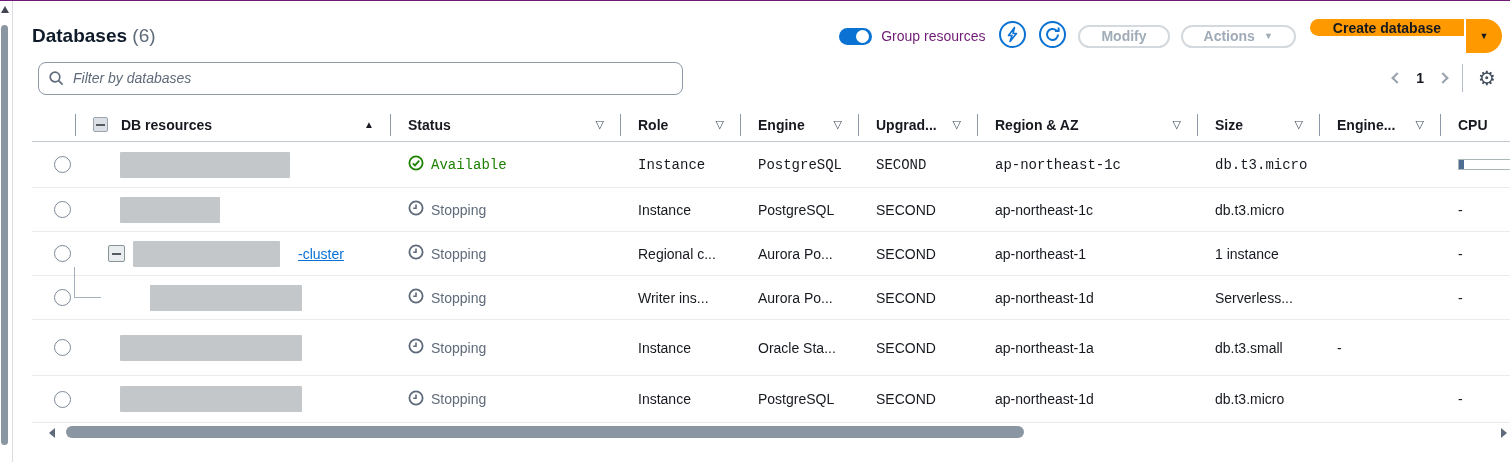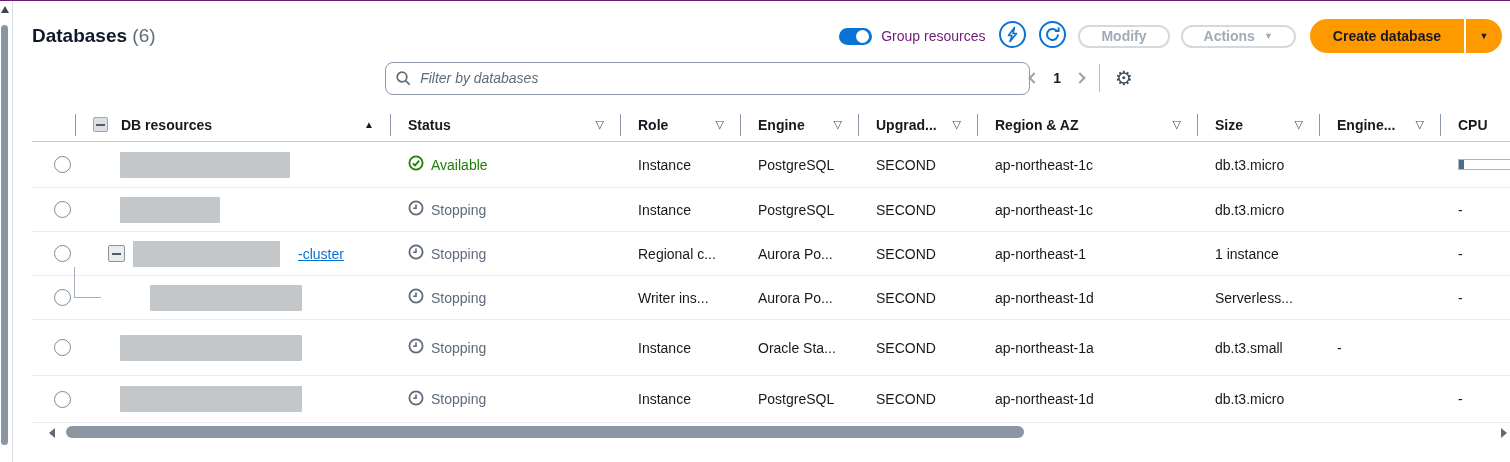--- a/index.html
+++ b/index.html
@@ -23,27 +23,27 @@
   .top-actions { display:flex; align-items:center; gap:11px; }
   .toggle-group { display:flex; align-items:center; gap:9px; margin-right:2px; }
   .toggle { position:relative; width:33px; height:17px; border-radius:9px; background:#0972d3; cursor:pointer; }
   .toggle .knob { position:absolute; top:2px; left:17px; width:13px; height:13px; border-radius:50%; background:#fff; }
   .toggle-label { font-size:14px; color:#701a75; }
   .icon-btn { width:29px; height:29px; display:flex; align-items:center; justify-content:center; background:#fff; border:none; cursor:pointer; }
   .pill-btn { height:23px; border:2px solid #d4d9de; border-radius:17px; background:#fff; color:#a0abb8;
     font-weight:bold; font-size:14px; padding:0 21px; display:flex; align-items:center; gap:9px; cursor:default; font-family:inherit; }
   .caret { font-size:9px; line-height:1; }
   .split-btn { display:flex; margin-left:3px; }
-  .split-main { height:34px; background:#ff9900; color:#16191f; font-weight:bold; font-size:14px; font-family:inherit;
+  .split-main { height:17px; background:#ff9900; color:#16191f; font-weight:bold; font-size:14px; font-family:inherit;
     border:none; border-radius:17px 0 0 17px; padding:0 23px; cursor:pointer; }
   .split-caret { height:34px; width:38px; background:#ff9900; color:#16191f; border:none; border-left:2px solid #fff;
     border-radius:0 17px 17px 0; display:flex; align-items:center; justify-content:center; cursor:pointer; }
 
   
-  .filter-row { display:flex; justify-content:center; align-items:center; margin:7px 24px 0 25px; height:34px; }
+  .filter-row { display:flex; justify-content:space-between; align-items:center; margin:7px 8px 0 25px; height:34px; }
   .search-box { position:relative; width:645px; }
   .search-box input { width:100%; height:33px; border:1px solid #8d99a8; border-radius:8px; padding:0 12px 0 34px;
     font-size:14px; font-family:inherit; color:#16191f; background:#fff; outline:none; }
   .search-box input::placeholder { color:#5f6b7a; font-style:italic; }
   .search-icon { position:absolute; left:10px; top:8px; }
   .pagination { display:flex; align-items:center; gap:15px; }
   .chev { display:inline-block; width:8px; height:8px; border:solid #98a2ae; border-width:0 2px 2px 0; cursor:pointer; }
   .chev.left { transform:rotate(135deg); }
   .chev.right { transform:rotate(-45deg); }
   .page-num { font-size:14px; font-weight:bold; color:#16191f; }
@@ -58,21 +58,21 @@
   .th { position:relative; display:flex; align-items:center; height:100%; padding-left:18px;
     font-size:14px; font-weight:bold; color:#16191f; white-space:nowrap; overflow:hidden; cursor:pointer; }
   .col-div { position:absolute; left:0; top:50%; transform:translateY(-50%); width:1px; height:22px; background:#8d99a8; }
   .sort-icon { margin-left:auto; margin-right:16px; font-size:10px; color:#16191f; }
   .filter-icon { margin-left:auto; margin-right:16px; font-size:11px; color:#414d5c; }
   .collapse-all { width:15px; height:15px; border:1px solid #9aa5b1; border-radius:2px; background:#dce0e6;
     display:flex; align-items:center; justify-content:center; margin-right:13px; cursor:pointer; flex:none; }
   .collapse-all .minus, .expand-toggle .minus { width:9px; height:2px; background:#545b64; }
 
   .td { font-size:14px; color:#16191f; padding-left:18px; white-space:nowrap; overflow:hidden; }
-  .row-46{height:46px;} .row-44{height:44px;} .row-56{height:56px;} .row-47{height:47px;}
+  .row-46{height:46px;font-family:Liberation Mono, monospace;} .row-44{height:44px;} .row-56{height:56px;} .row-47{height:47px;}
   .radio-cell { display:flex; justify-content:center; }
   .radio { width:17px; height:17px; border:1.5px solid #7d8998; border-radius:50%; background:#fff; cursor:pointer; }
   .id-cell { display:flex; align-items:center; padding-left:0; overflow:visible; }
   .redacted { height:26px; background:#c4c7c9; border-radius:1px; flex:none; }
   .expand-toggle { width:17px; height:17px; border:1px solid #879596; border-radius:2px; background:#eaedef;
     display:flex; align-items:center; justify-content:center; margin-left:33px; margin-right:8px; cursor:pointer; flex:none; }
   .tree-connector { position:absolute; left:42px; top:-9px; width:27px; height:31px;
     border-left:1px solid #a4afbb; border-bottom:1px solid #a4afbb; }
   .cluster-link { font-size:14px; color:#0972d3; text-decoration:underline; cursor:pointer; margin-left:18px; }
   .status-cell { display:flex; align-items:center; gap:7px; }

